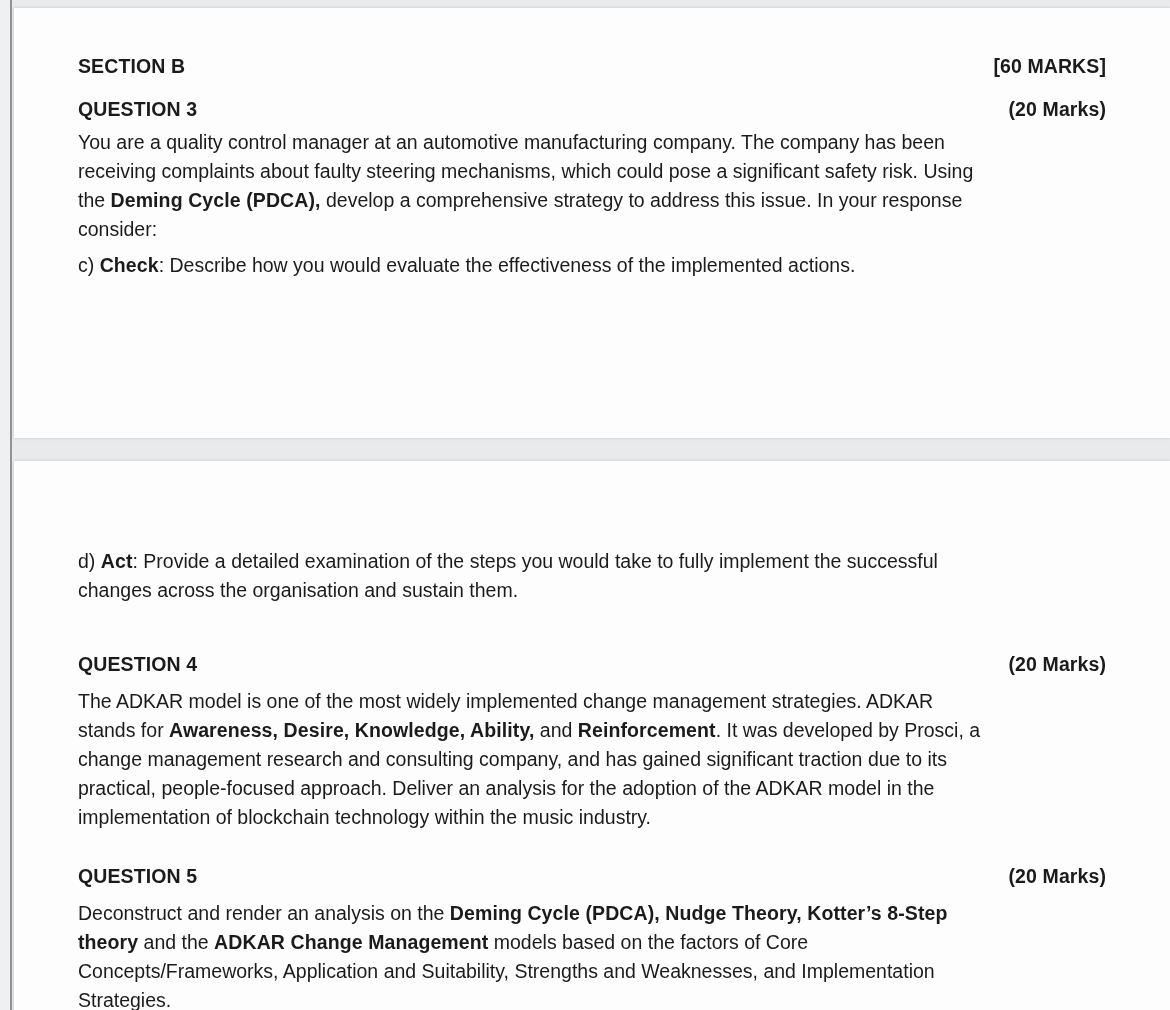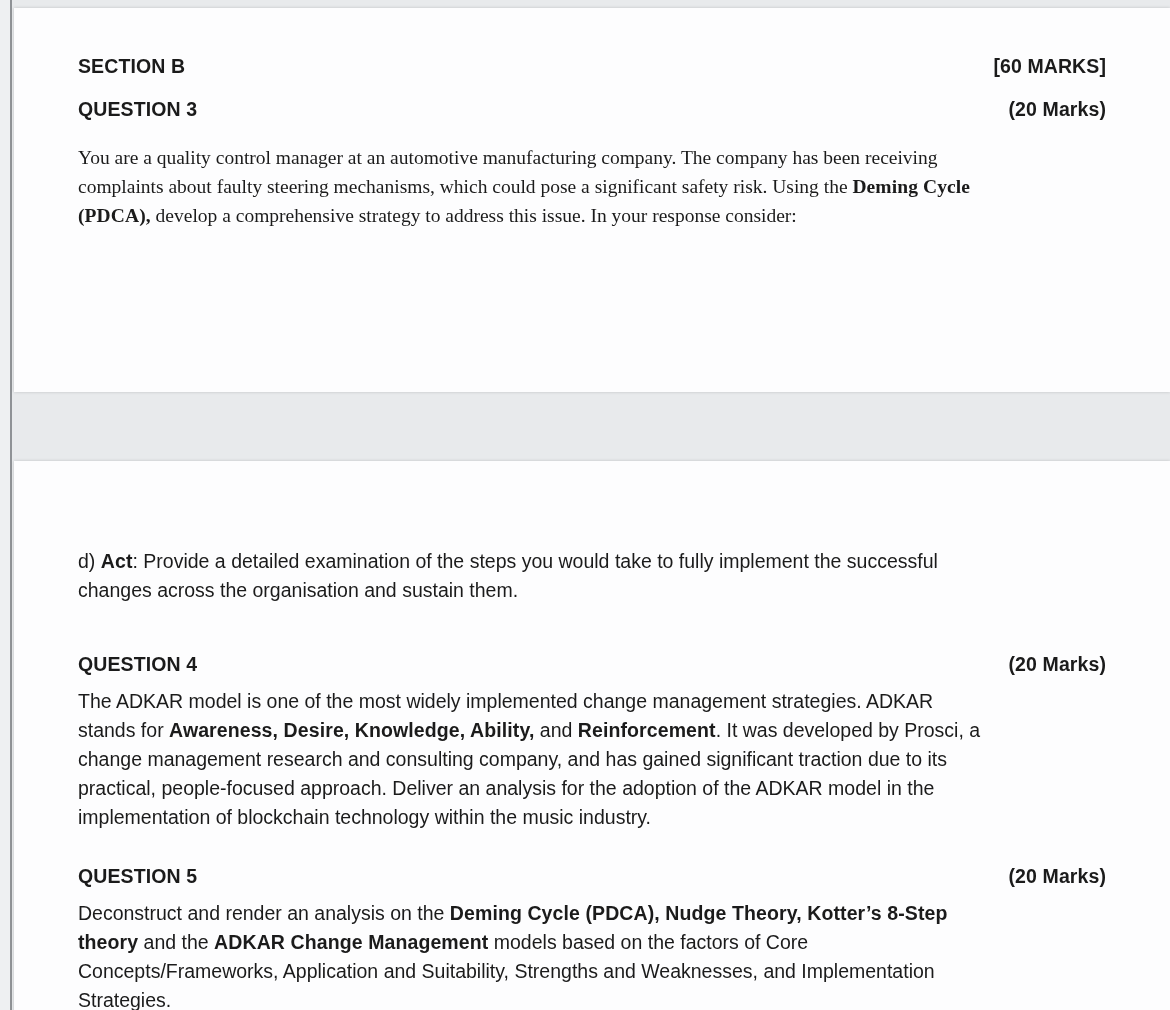--- a/index.html
+++ b/index.html
@@ -28,21 +28,21 @@
   .page {
     position: absolute;
     left: 14px;
     right: 0;
     background: #fdfdfe;
     overflow: hidden;
     box-shadow: 0 0 3px rgba(0,0,0,0.18);
   }
   .page1 {
     top: 8px;
-    height: 384px;
+    height: 430px;
   }
   .page2 {
     top: 461px;
     height: 677px;
   }
   .page-inner {
     padding: 0 64px;
     font-size: 19.5px;
     line-height: 29px;
   }
@@ -52,21 +52,21 @@
     font-weight: 700;
   }
   .para {
     margin: 0;
     max-width: 912px;
   }
   .para b, .head-row { letter-spacing: 0.1px; }
   
   .row-section   { padding-top: 44px; }
   .row-q3        { margin-top: 14px; }
-  .intro         { margin-top: 19px; font-family: Liberation Serif, serif; }
+  .intro         { margin-top: 4px; }
   .item-a        { margin-top: 9px; }
   .item-b        { margin-top: 7px; }
   .item-c        { margin-top: 7px; }
   
   .item-d        { padding-top: 86px; }
   .row-q4        { margin-top: 45px; gap: 21px; }
   .q4-text       { margin-top: 8px; }
   .row-q5        { margin-top: 30px; }
   .q5-text       { margin-top: 8px; }
 </style>
@@ -79,20 +79,21 @@
   <div class="page-inner">
     <div class="head-row row-section">
       <span>SECTION B</span>
       <span>[60 MARKS]</span>
     </div>
     <div class="head-row row-q3">
       <span>QUESTION 3</span>
       <span>(20 Marks)</span>
     </div>
     <p class="para intro"><span>You are a quality control manager at an automotive manufacturing company. The company has been receiving complaints about faulty steering mechanisms, which could pose a significant safety risk. Using the </span><b>Deming Cycle (PDCA),</b><span> develop a comprehensive strategy to address this issue. In your response consider:</span></p>
+    <p class="para item-c"><span>c) </span><b>Check</b><span>: Describe how you would evaluate the effectiveness of the implemented actions.</span></p>
   </div>
 </div>
 
 <div class="page page2">
   <div class="page-inner">
     <p class="para item-d"><span>d) </span><b>Act</b><span>: Provide a detailed examination of the steps you would take to fully implement the successful changes across the organisation and sustain them.</span></p>
     <div class="head-row row-q4">
       <span>QUESTION 4</span>
       <span>(20 Marks)</span>
     </div>

